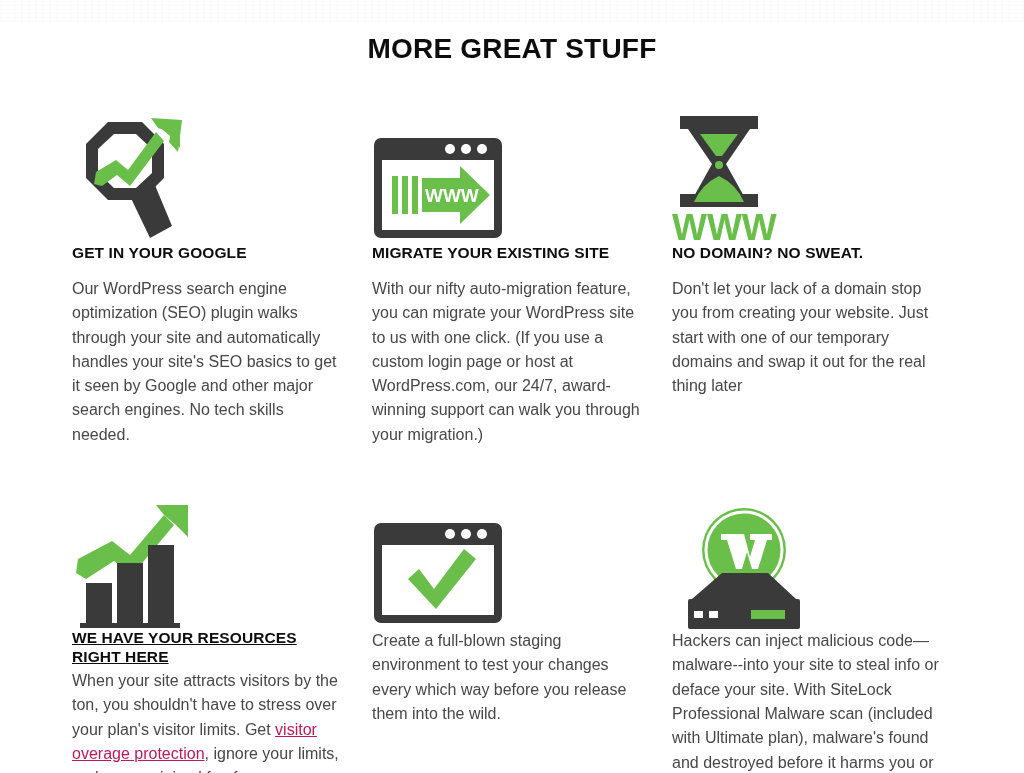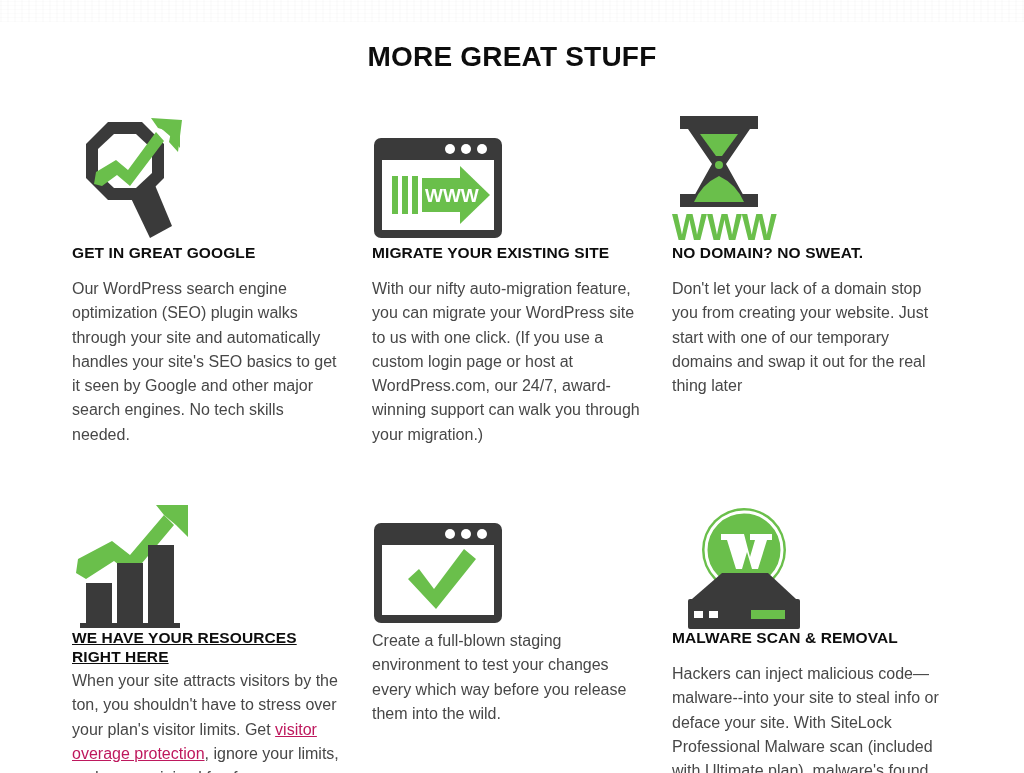--- a/index.html
+++ b/index.html
@@ -30,21 +30,21 @@
       repeating-linear-gradient(0deg,
         rgba(0,0,0,0.010) 0px, rgba(0,0,0,0.010) 1px,
         rgba(0,0,0,0.0) 1px, rgba(0,0,0,0.0) 4px);
     pointer-events: none;
   }
 
   .page {
     position: relative;
     width: 1024px;
     height: 773px;
-    padding: 8px;
+    padding: 0;
   }
 
   .page-title {
     text-align: center;
     font-size: 28px;
     font-weight: bold;
     letter-spacing: 0.2px;
     color: #0d0d0d;
     margin: 0;
     padding-top: 34px;
@@ -125,21 +125,21 @@
           <polygon points="56,78 80,64 100,112 78,124" fill="#3A3A3A"></polygon>
 
           <polygon points="36,8 70,8 92,30 92,64 70,86 36,86 14,64 14,30" fill="#3A3A3A"></polygon>
           <polygon points="42,20 64,20 80,35 80,59 64,74 42,74 26,59 26,35" fill="#ffffff"></polygon>
 
           <polygon points="22,70 24,58 44,46 56,56 84,18 92,27 58,72 45,61 30,72" fill="#6ABF4B"></polygon>
           <polygon points="79,4 110,6 106,38 97,28 99,18 86,14" fill="#6ABF4B"></polygon>
           <polygon points="84,10 108,10 108,34 98,22" fill="#6ABF4B"></polygon>
         </svg>
       </div>
-      <h2 class="card-title">GET IN GREAT GOOGLE</h2>
+      <h2 class="card-title">GET IN YOUR GOOGLE</h2>
       <p class="card-body">Our WordPress search engine optimization (SEO) plugin walks through your site and automatically handles your site's SEO basics to get it seen by Google and other major search engines. No tech skills needed.</p>
     </div>
 
     <div class="card col2">
       <div class="icon-wrap">
         <svg width="132" height="108" viewBox="0 0 132 108">
           <rect x="2" y="2" width="128" height="100" rx="7" fill="#3A3A3A"></rect>
           <rect x="10" y="24" width="112" height="70" fill="#ffffff"></rect>
           <circle cx="94" cy="13" r="5" fill="#ffffff"></circle>
           <circle cx="110" cy="13" r="5" fill="#ffffff"></circle>
@@ -224,18 +224,17 @@
 
           <path d="M49 27 L49 33 L55 33 L64 62 L70 62 L75 45 L80 62 L86 62 L95 33 L100 33 L100 27 L78 27 L78 33 L83 33 L78 50 L72 27 L56 27 Z" fill="#ffffff"></path>
 
           <polygon points="20,92 50,66 96,66 124,92" fill="#3A3A3A"></polygon>
           <rect x="16" y="92" width="112" height="30" rx="2" fill="#3A3A3A"></rect>
           <rect x="22" y="104" width="9" height="7" fill="#ffffff"></rect>
           <rect x="37" y="104" width="9" height="7" fill="#ffffff"></rect>
           <rect x="79" y="103" width="34" height="9" fill="#6ABF4B"></rect>
         </svg>
       </div>
-      <h2 class="card-title">MALWARE SCAN &amp; REMOVAL</h2>
       <p class="card-body">Hackers can inject malicious code—malware--into your site to steal info or deface your site. With SiteLock Professional Malware scan (included with Ultimate plan), malware's found and destroyed before it harms you or your customers.</p>
     </div>
 
   </div>
 </div>
 
 </body></html>

